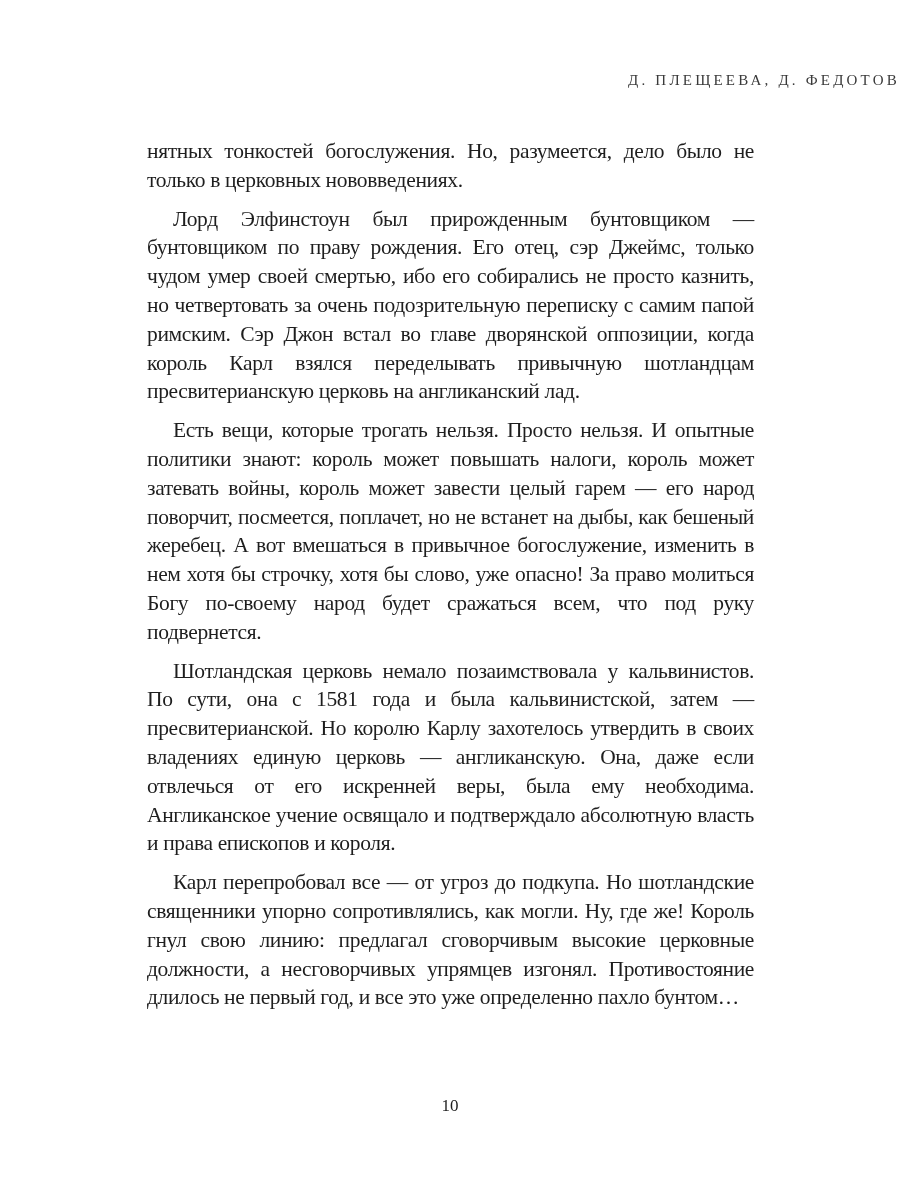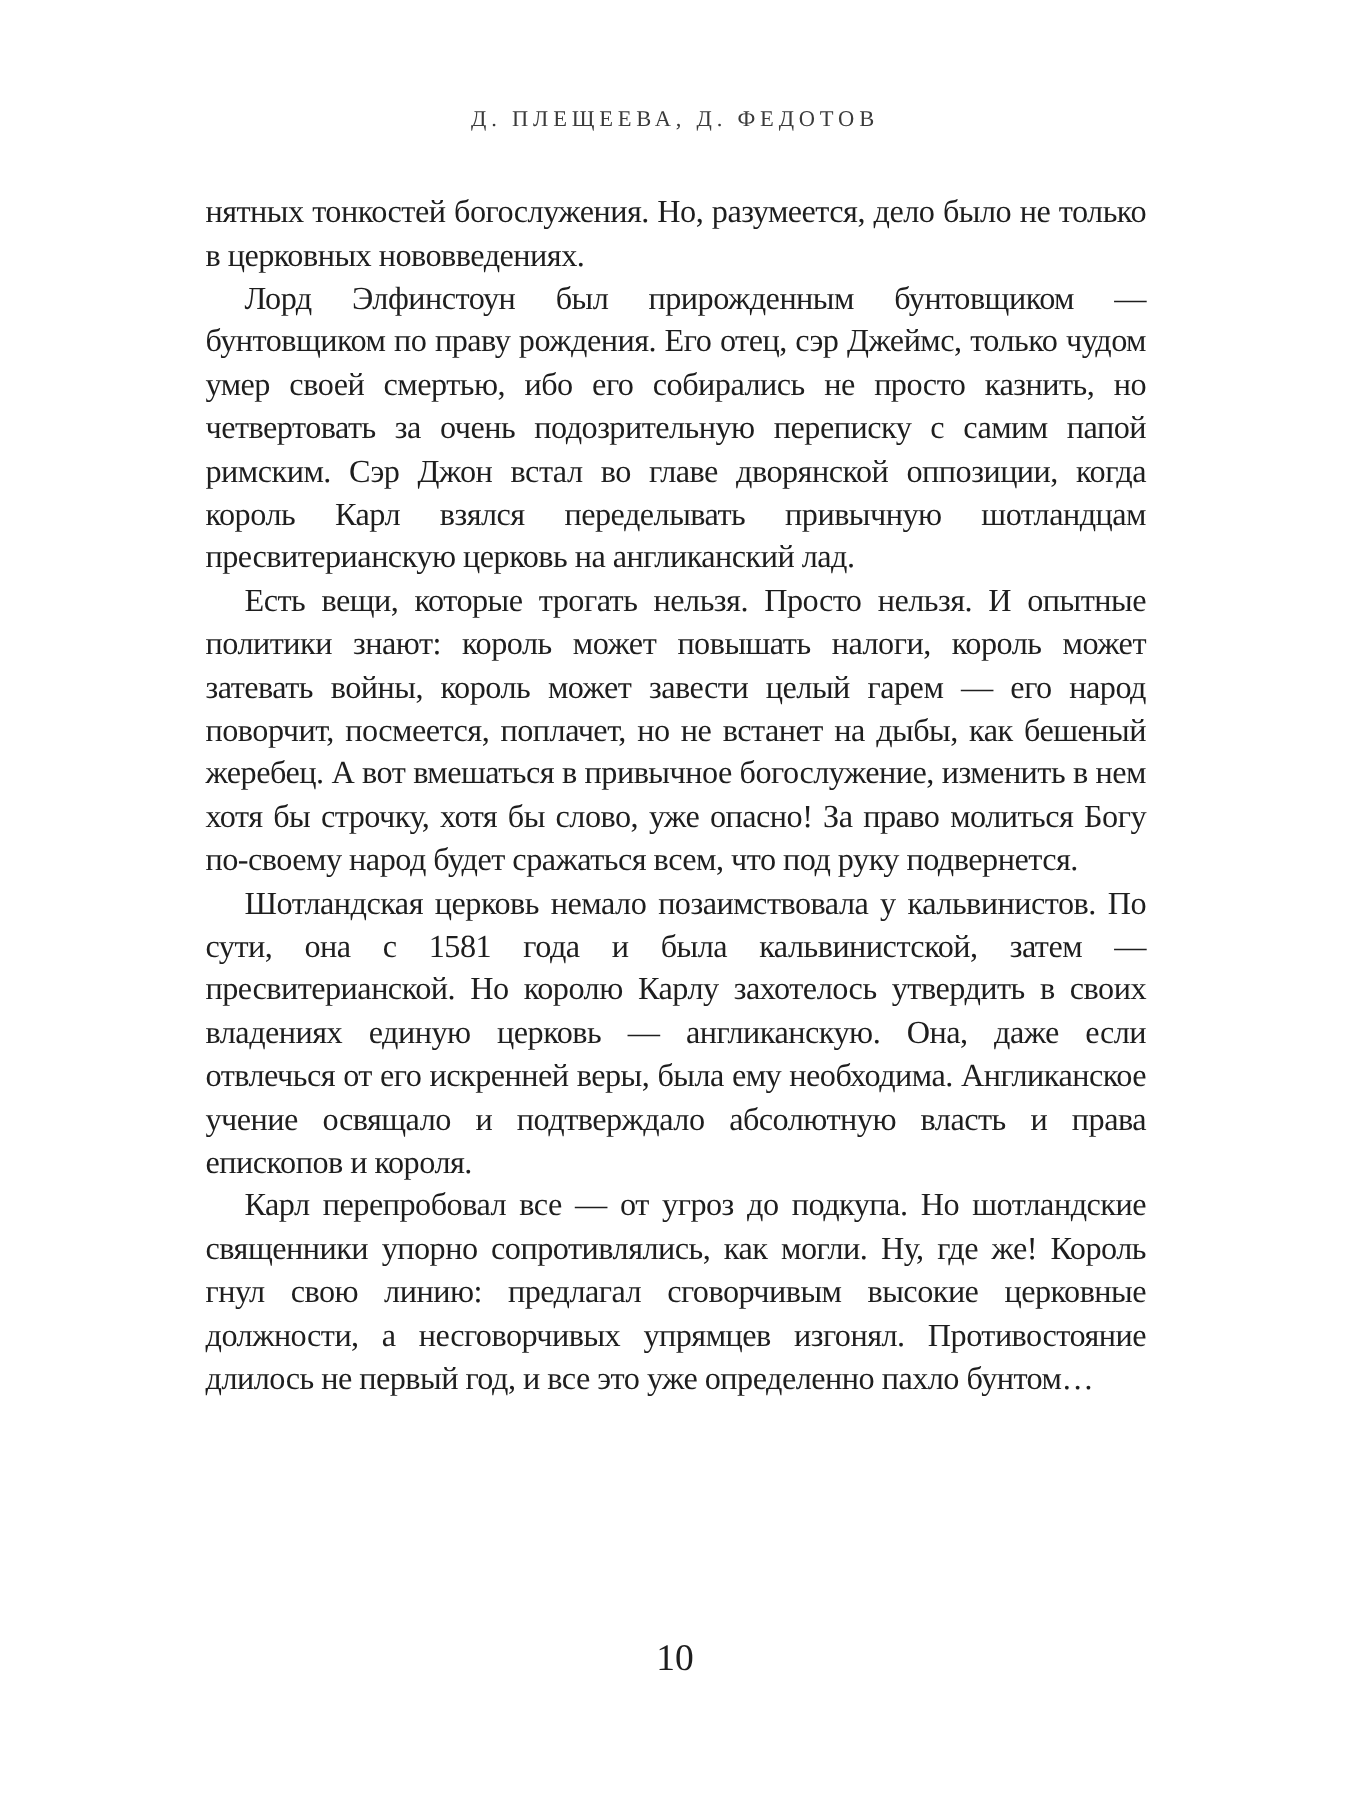--- a/index.html
+++ b/index.html
@@ -13,55 +13,55 @@
       position: relative;
       overflow: hidden;
       font-family: "Liberation Serif", "DejaVu Serif", serif;
       color: #1e1e1e;
     }
     .running-head {
       position: absolute;
       top: 70px;
       left: 0;
       width: 900px;
-      text-align: center;
+      text-align: right;
       font-size: 15px;
       letter-spacing: 3.2px;
       color: #3a3a3a;
       line-height: 20px;
     }
     .text-block {
       position: absolute;
       top: 127px;
       left: 137px;
       width: 627px;
       font-size: 21.5px;
       line-height: 28.8px;
       text-align: justify;
       hyphens: manual;
       letter-spacing: -0.35px;
       word-spacing: 0px;
     }
     .text-block p {
-      margin: 0;
+      margin: 10px;
       text-indent: 26px;
     }
     .text-block p.cont {
       text-indent: 0;
     }
     .text-block p.last-open {
       text-align-last: justify;
     }
     .page-number {
       position: absolute;
       top: 1093px;
       left: 0;
       width: 900px;
       text-align: center;
-      font-size: 25px;
+      font-size: 17px;
       line-height: 26px;
       color: #1e1e1e;
     }
   </style>
 </head>
 <body>
 
 <div>
 
   <div class="running-head">Д. ПЛЕЩЕЕВА, Д. ФЕДОТОВ</div>

